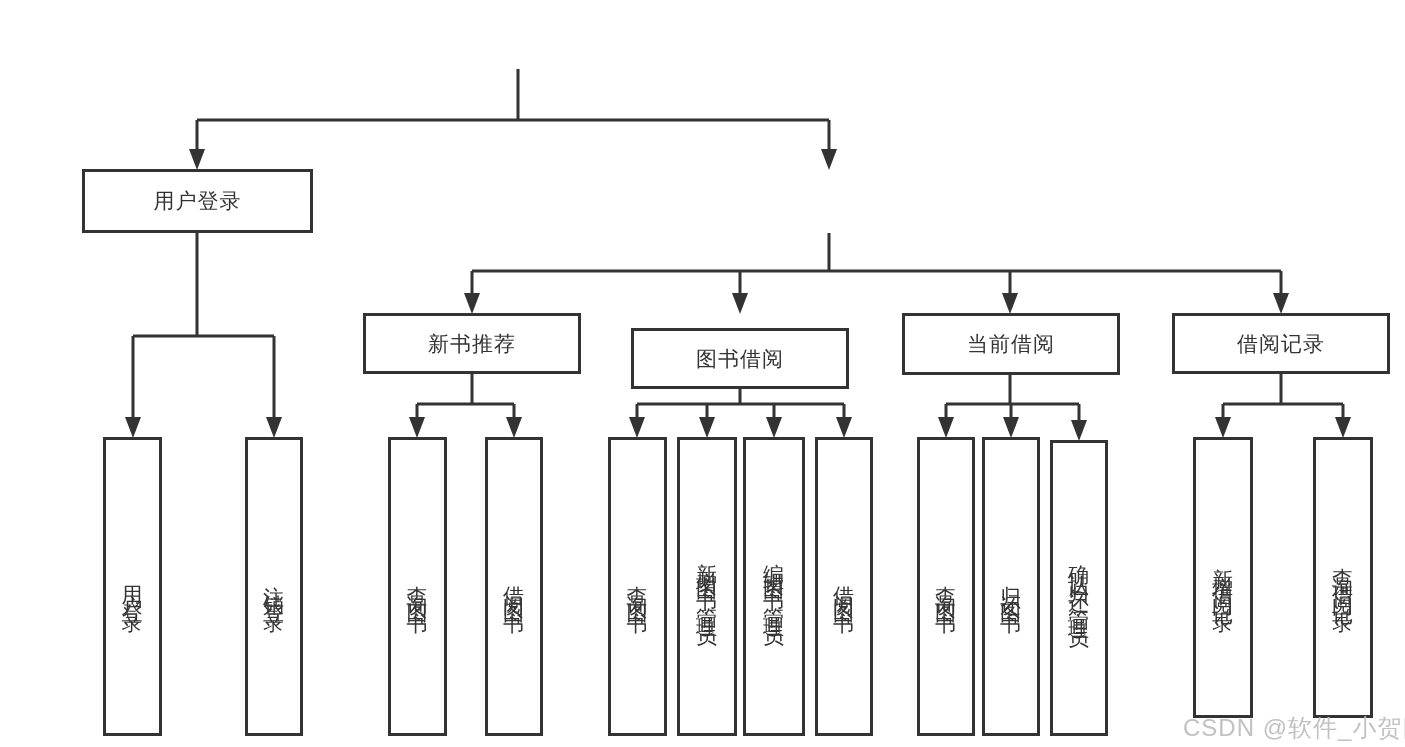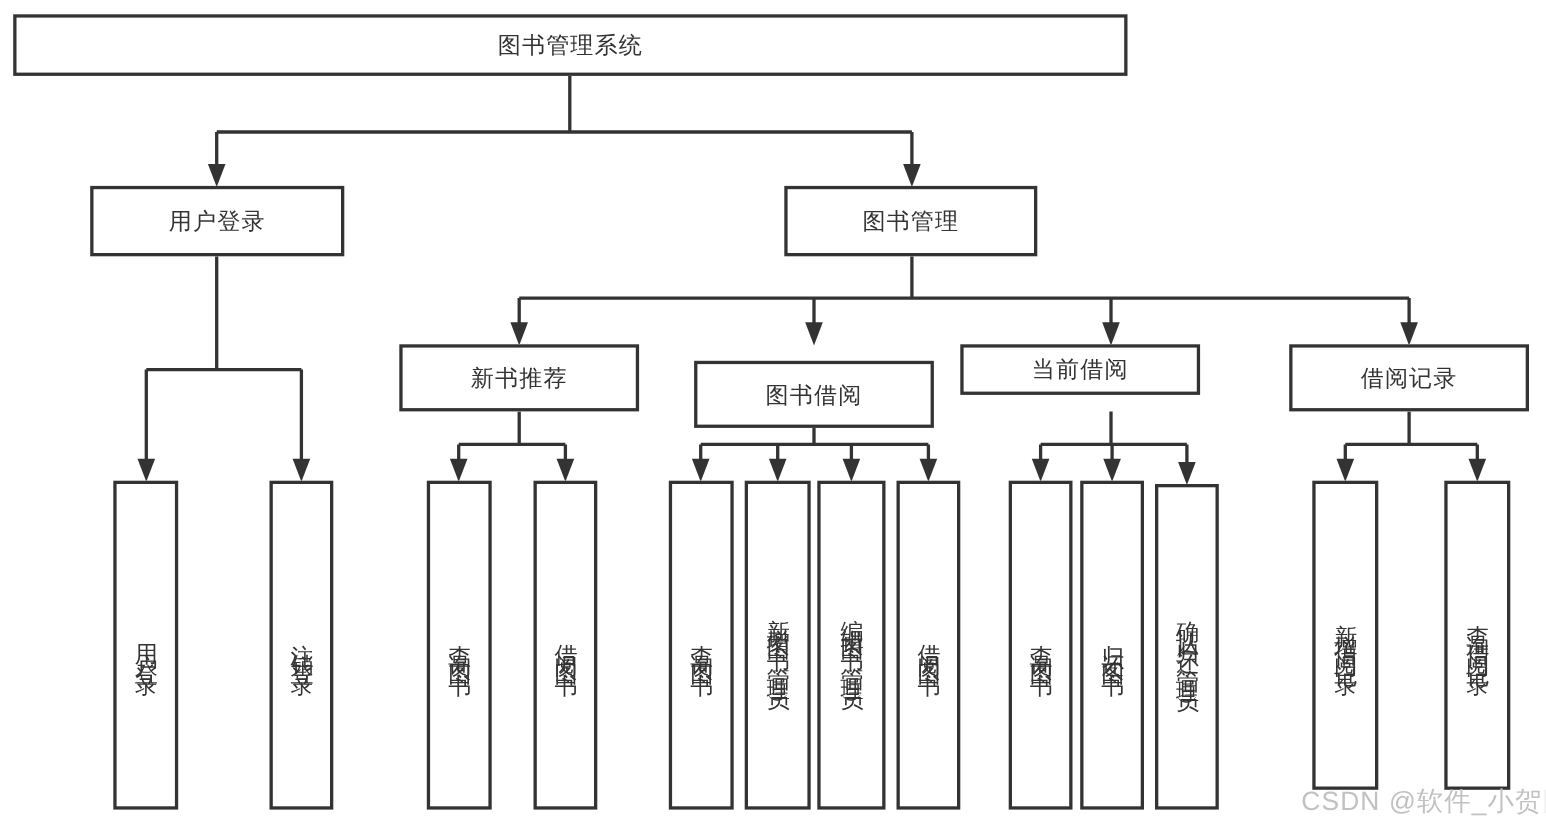--- a/index.html
+++ b/index.html
@@ -21,21 +21,21 @@
   .watermark{
     position:absolute;left:1183px;top:712px;z-index:2;
     font-size:24px;color:#c3c0c0;letter-spacing:1px;white-space:nowrap;
   }
   
   #n-root {left:12px;  top:13px;  width:1013px;height:56px;}
   #n-l2-0 {left:82px;  top:169px; width:231px; height:64px;}
   #n-l2-1 {left:713px; top:169px; width:230px; height:64px;}
   #n-l3-0 {left:363px; top:313px; width:218px; height:61px;}
   #n-l3-1 {left:631px; top:328px; width:218px; height:61px;}
-  #n-l3-2 {left:873px; top:313px; width:218px; height:46px;}
+  #n-l3-2 {left:902px; top:313px; width:218px; height:62px;}
   #n-l3-3 {left:1172px;top:313px; width:218px; height:61px;}
   #lf-0 {left:103px; top:437px;width:59px;height:299px;}
   #lf-1 {left:245px; top:437px;width:58px;height:299px;}
   #lf-2 {left:388px; top:437px;width:59px;height:299px;}
   #lf-3 {left:485px; top:437px;width:58px;height:299px;}
   #lf-4 {left:608px; top:437px;width:59px;height:299px;}
   #lf-5 {left:677px; top:437px;width:60px;height:299px;}
   #lf-6 {left:743px; top:437px;width:62px;height:299px;}
   #lf-7 {left:815px; top:437px;width:58px;height:299px;}
   #lf-8 {left:917px; top:437px;width:58px;height:299px;}
@@ -85,29 +85,23 @@
       <polygon points="766,417 782,417 774,438"></polygon>
       <polygon points="836,417 852,417 844,438"></polygon>
       <polygon points="938,417 954,417 946,438"></polygon>
       <polygon points="1003,417 1019,417 1011,438"></polygon>
       <polygon points="1071,420 1087,420 1079,441"></polygon>
       <polygon points="1215,417 1231,417 1223,438"></polygon>
       <polygon points="1335,417 1351,417 1343,438"></polygon>
     </g>
   </svg>
 
-  <div class="node" id="n-root">
-    <span class="h-label">图书管理系统</span>
-  </div>
 
   <div class="node" id="n-l2-0">
     <span class="h-label">用户登录</span>
-  </div>
-  <div class="node" id="n-l2-1">
-    <span class="h-label">图书管理</span>
   </div>
 
   <div class="node" id="n-l3-0">
     <span class="h-label">新书推荐</span>
   </div>
   <div class="node" id="n-l3-1">
     <span class="h-label">图书借阅</span>
   </div>
   <div class="node" id="n-l3-2">
     <span class="h-label">当前借阅</span>

